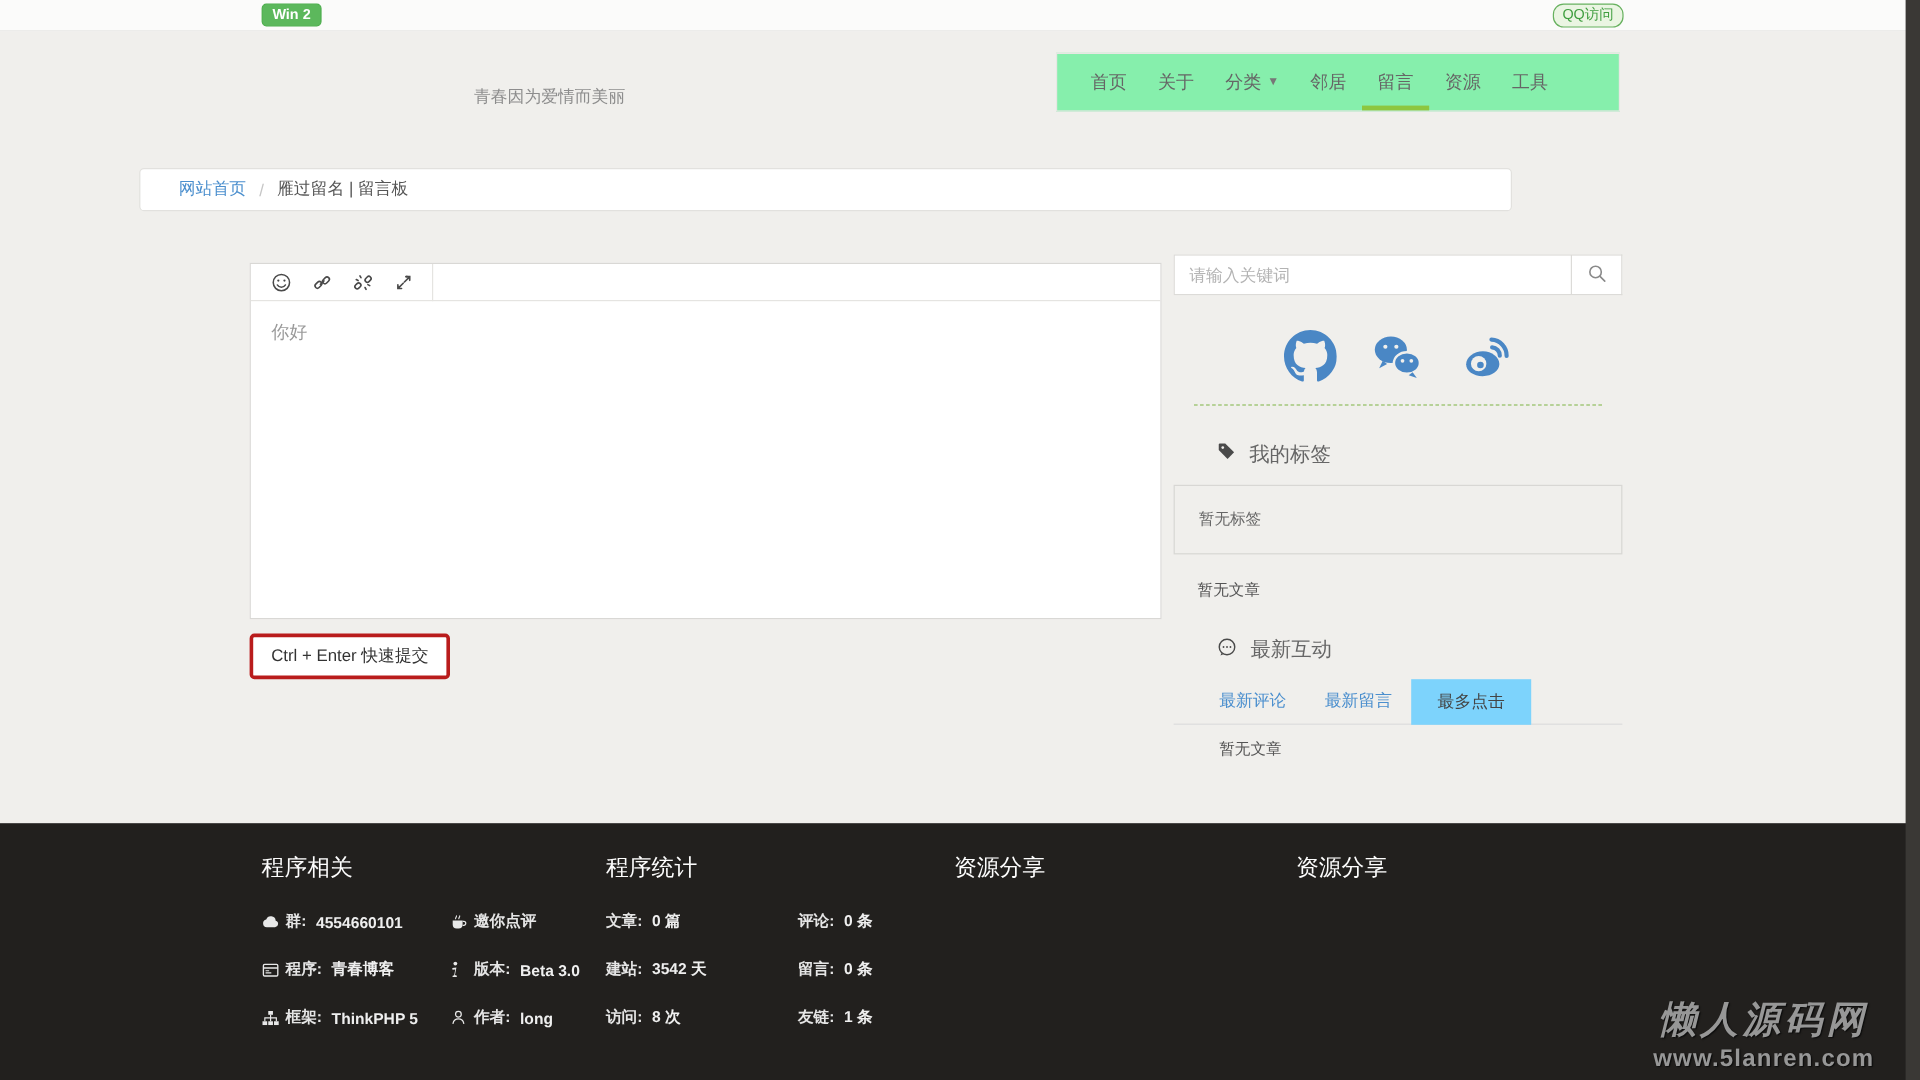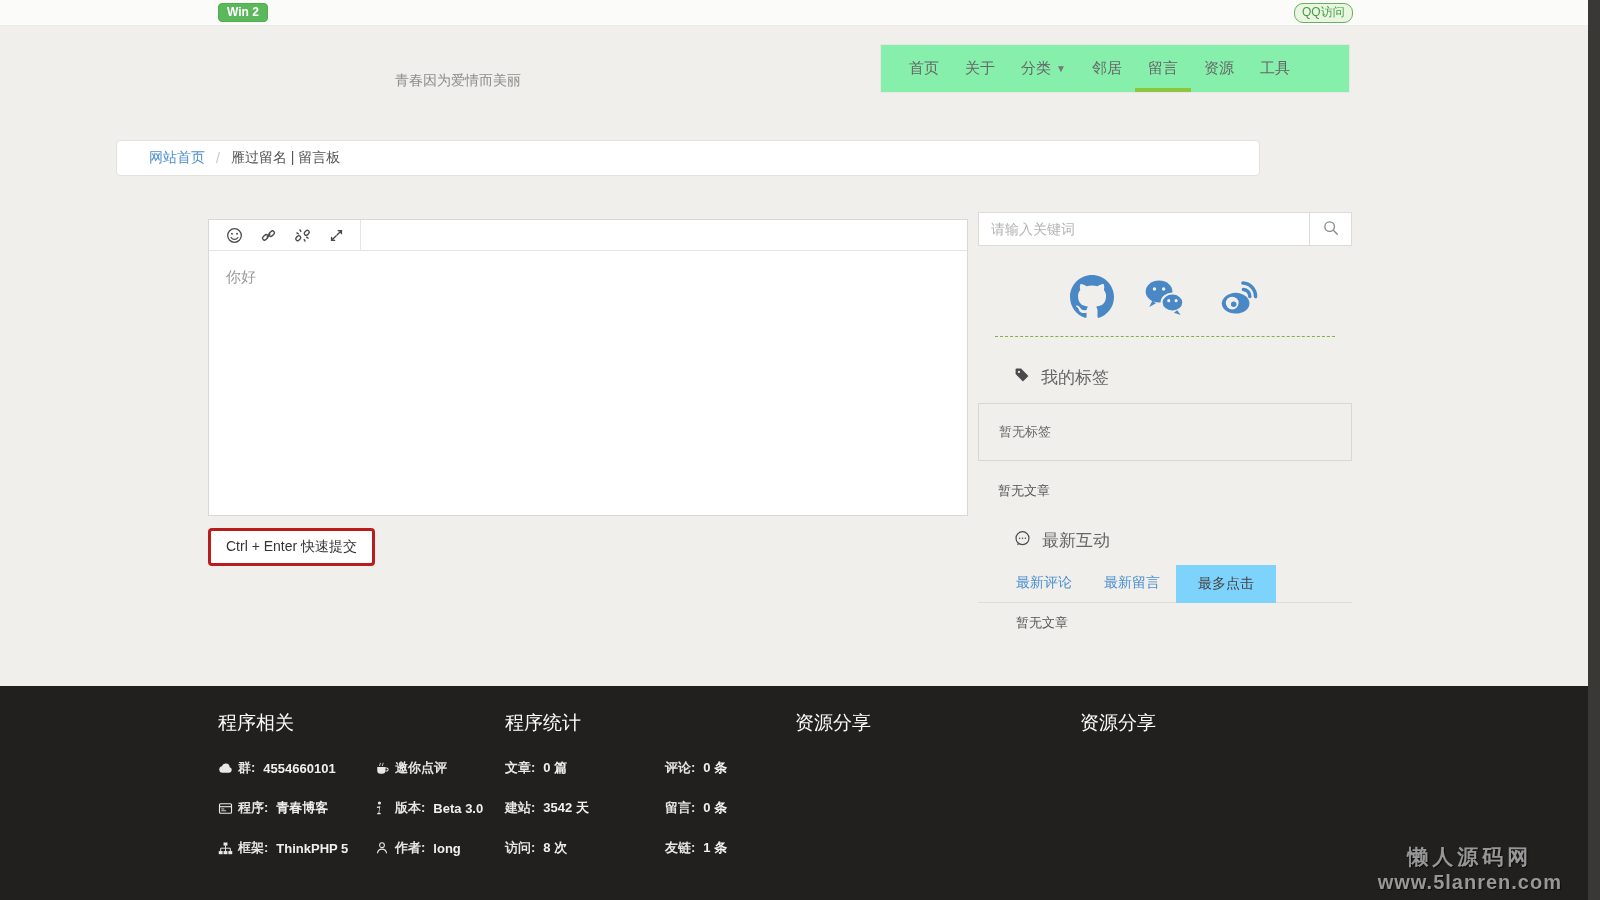--- a/index.html
+++ b/index.html
@@ -60,21 +60,21 @@
   .f-col { position:absolute; top:24px; }
   .f-col1 { left:10px; } .f-col2 { left:297px; } .f-col3 { left:587px; } .f-col4 { left:872px; }
   .f-title { font-size:19px; color:#fdfdfd; }
   .f-grid { margin-top:23px; display:grid; row-gap:22px; }
   .g1 { grid-template-columns:157px auto; }
   .g2 { grid-template-columns:160px auto; }
   .f-item { display:flex; align-items:center; font-size:13px; font-weight:bold; color:#e5e5e5; white-space:nowrap; }
   .f-item .ficon { width:20px; display:flex; align-items:center; }
   .f-item .f-val { margin-left:8px; font-weight:bold; color:#efefef; }
   .watermark { position:absolute; right:26px; bottom:6px; text-align:center; color:#979797; font-weight:bold; text-shadow:1px 1px 1px #0d0d0d; }
-  .wm1 { font-size:21px; letter-spacing:4px; }
+  .wm1 { font-size:31px; letter-spacing:4px;font-style:italic; }
   .wm2 { font-size:20px; letter-spacing:1px; }
 
   
   .scrollbar { position:absolute; right:0; top:0; width:12px; height:900px; background:#3a3835; }
 </style>
 </head>
 <body>
 
 <div class="topbar">
   <span class="badge-win">Win 2</span>

